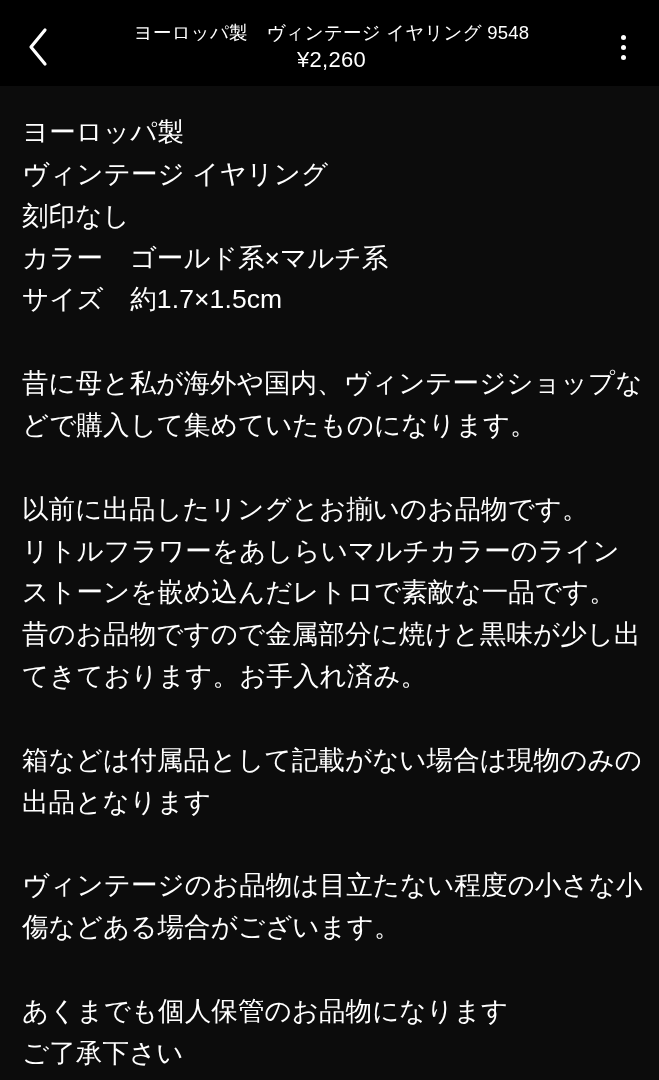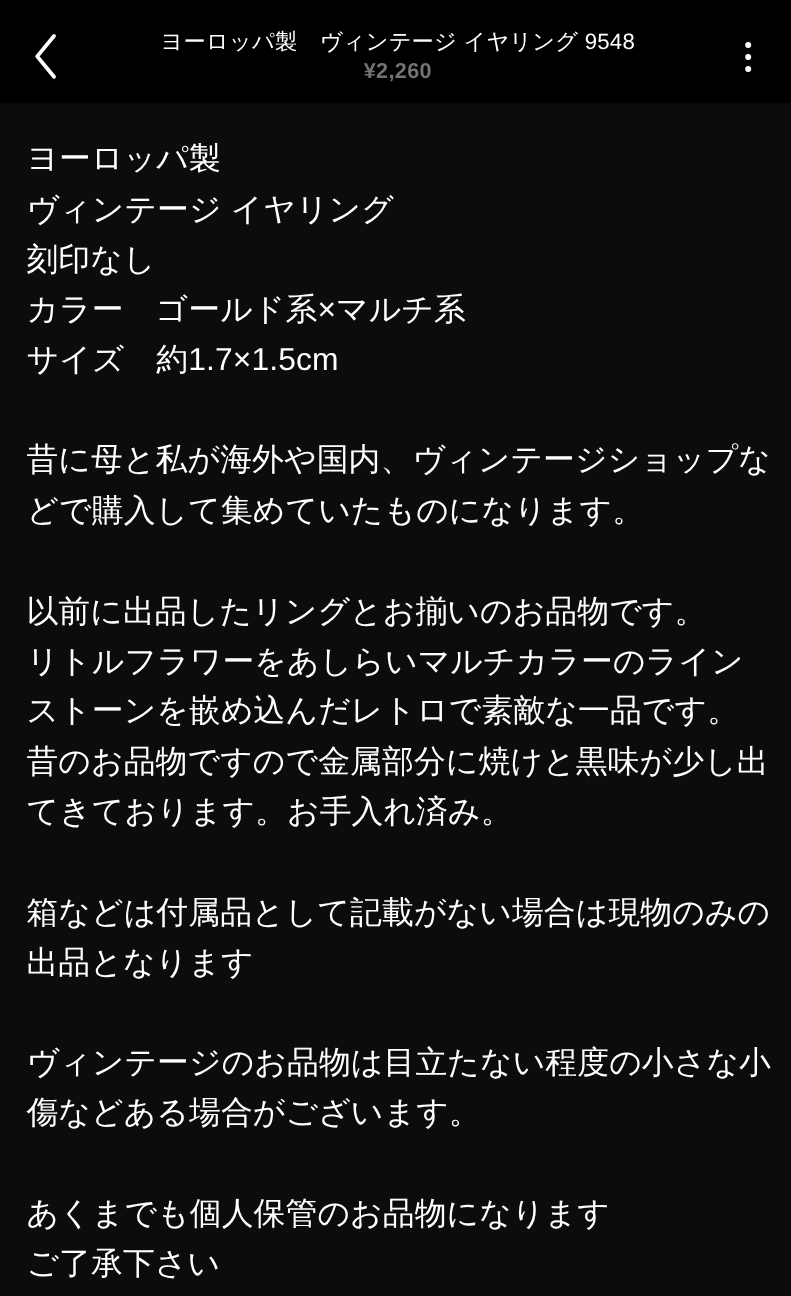--- a/index.html
+++ b/index.html
@@ -61,24 +61,24 @@
     font-size: 18.5px;
     line-height: 1.25;
     color: #ffffff;
     white-space: nowrap;
     overflow: hidden;
     text-overflow: ellipsis;
     max-width: 100%;
     letter-spacing: 0.2px;
   }
   .header-price {
-    font-size: 18px;
-    font-weight: bold;
+    font-size: 22px;
+    font-weight: normal;
     line-height: 1.25;
-    color: #737373;
+    color: #ffffff;
     margin-top: 2px;
     letter-spacing: 0.3px;
   }
   .menu-btn {
     width: 48px;
     height: 56px;
     display: flex;
     flex-direction: column;
     align-items: center;
     justify-content: center;

